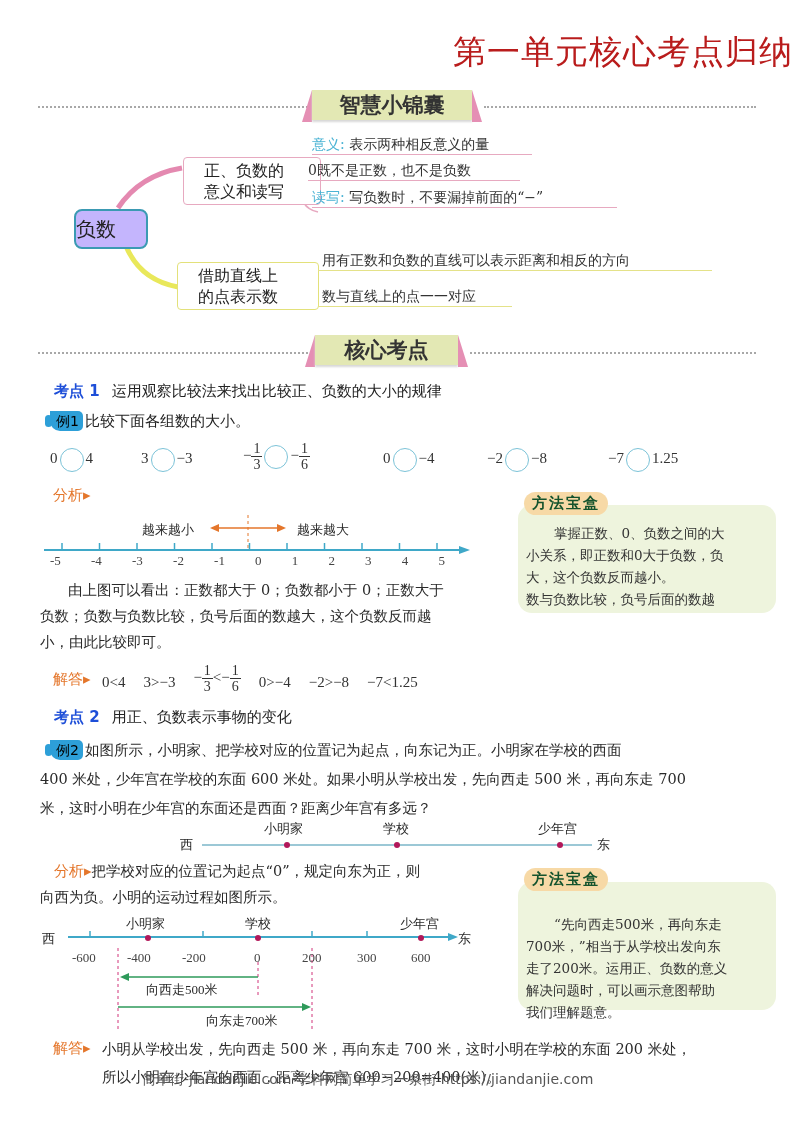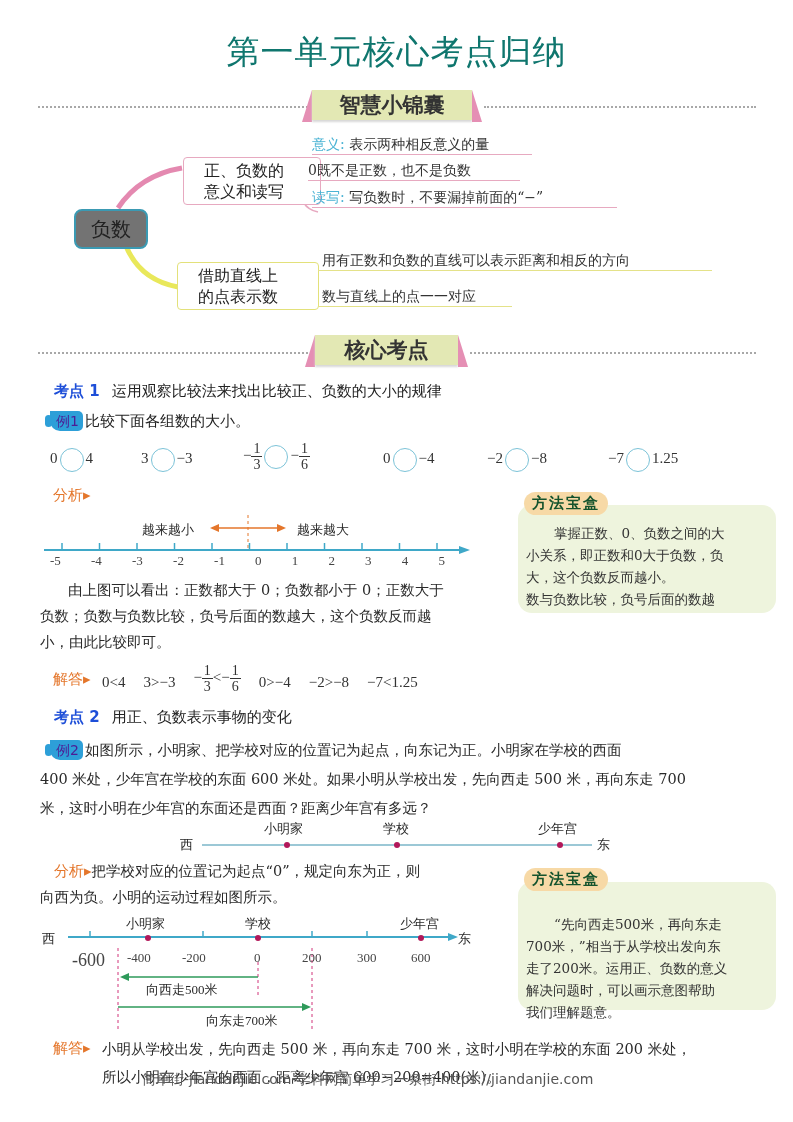--- a/index.html
+++ b/index.html
@@ -2,39 +2,39 @@
 <html><head>
   <meta charset="utf-8">
   <style>
     html, body { margin:0; padding:0; background:#ffffff; }
     body { width:793px; height:1122px; position:relative; overflow:hidden;
       font-family:"DejaVu Serif","Liberation Serif",serif; color:#2a2a2a; }
     .abs { position:absolute; }
     .sans { font-family:"DejaVu Sans","Liberation Sans",sans-serif; }
     .serif { font-family:"Liberation Serif","DejaVu Serif",serif; }
 
-    .page-title { left:0; width:793px; top:30px; text-align:center; font-size:33px; letter-spacing:1px; color:#0f766e; }
+    .page-title { left:0; width:793px; top:30px; text-align:right; font-size:33px; letter-spacing:1px; color:#b91c1c; }
 
     .sec-line { height:0; border-top:2px dotted #a8a8a8; }
     .sec-banner { height:30px; background:#e3e8b4; font-size:21px; font-weight:bold; color:#333; text-align:center; line-height:30px; box-shadow:0 2px 2px #d8d8d8; }
     .sec-flag { width:0; height:0; }
     .flag-l { border-top:32px solid transparent; border-right:10px solid #e58fb4; }
     .flag-r { border-top:32px solid transparent; border-left:10px solid #e58fb4; }
 
-    .mm-root { border:2px solid #3b9ab3; border-radius:8px; background:#737373; font-size:20px; text-align:center; line-height:36px; color:#222; }
+    .mm-root { border:2px solid #3b9ab3; border-radius:8px; background:#c4b5fd; font-size:20px; text-align:left; line-height:36px; color:#222; }
     .mm-node { border:1.5px solid #e7a9c0; border-radius:4px; font-size:16px; line-height:21px; padding:2px 20px; background:#fff; color:#222; }
     .mm-node.yel { border-color:#e3e17a; }
     .mm-leaf { font-size:14px; color:#333; white-space:nowrap; }
     .mm-leaf .hl { color:#4ab3d4; }
     .pink-ul { border-bottom:1.5px solid #e7a9c0; }
     .yel-ul { border-bottom:1.5px solid #e4e289; }
 
     .kd { font-size:15px; color:#222; white-space:nowrap; }
     .kd .tag { color:#1d4ed8; font-weight:bold; margin-right:12px; }
-    .ex-badge { display:inline-block; background:#2d9fd8; color:#4c1d95; font-size:14px; border-radius:0 5px 5px 10px; padding:0 4px 0 6px; line-height:20px; margin-right:2px; position:relative; }
+    .ex-badge { display:inline-block; background:#2d9fd8; color:#000000; font-size:14px; border-radius:0 5px 5px 10px; padding:0 4px 0 6px; line-height:20px; margin-right:2px; position:relative; }
     .ex-badge:before { content:""; position:absolute; left:-5px; top:4px; width:7px; height:12px; background:#2d9fd8; border-radius:6px; }
     .orange { color:#e4762b; }
     .circle { display:inline-block; width:22px; height:22px; border:1.5px solid #7cc3d8; border-radius:50%; vertical-align:middle; margin:0 2px; }
     .frac { display:inline-flex; flex-direction:column; align-items:center; vertical-align:middle; line-height:15px; font-size:14px; }
     .frac .num { border-bottom:1px solid #333; padding:0 2px; }
     .math { font-size:15px; color:#333; white-space:nowrap; }
 
     .body-text { font-size:14.5px; line-height:26px; color:#2a2a2a; }
     .tipbox { background:#eef4dd; border-radius:14px; }
     .tip-title { background:#f7d9a6; border-radius:14px; font-size:15px; font-weight:bold; padding:2px 8px; color:#14532d; letter-spacing:2px; }
@@ -242,21 +242,21 @@
   <line x1="84" y1="65" x2="218" y2="65" stroke="#2e9a5a" stroke-width="1.5"></line>
   <polygon points="80,65 89,61 89,69" fill="#2e9a5a"></polygon>
   <line x1="78" y1="95" x2="266" y2="95" stroke="#2e9a5a" stroke-width="1.5"></line>
   <polygon points="271,95 262,91 262,99" fill="#2e9a5a"></polygon>
 </svg>
 <div class="abs serif" style="left:42px;top:930px;font-size:13px;">西</div>
 <div class="abs serif" style="left:458px;top:930px;font-size:13px;">东</div>
 <div class="abs serif" style="left:126px;top:915px;font-size:13px;">小明家</div>
 <div class="abs serif" style="left:245px;top:915px;font-size:13px;">学校</div>
 <div class="abs serif" style="left:400px;top:915px;font-size:13px;">少年宫</div>
-<div class="abs serif" style="left:72px;top:950px;font-size:18px;color:#444;">-600</div>
+<div class="abs serif" style="left:72px;top:950px;font-size:13px;color:#444;">-600</div>
 <div class="abs serif" style="left:127px;top:950px;font-size:13px;color:#444;">-400</div>
 <div class="abs serif" style="left:182px;top:950px;font-size:13px;color:#444;">-200</div>
 <div class="abs serif" style="left:254px;top:950px;font-size:13px;color:#444;">0</div>
 <div class="abs serif" style="left:302px;top:950px;font-size:13px;color:#444;">200</div>
 <div class="abs serif" style="left:357px;top:950px;font-size:13px;color:#444;">300</div>
 <div class="abs serif" style="left:411px;top:950px;font-size:13px;color:#444;">600</div>
 <div class="abs serif" style="left:146px;top:981px;font-size:13px;">向西走500米</div>
 <div class="abs serif" style="left:206px;top:1012px;font-size:13px;">向东走700米</div>
 
 <div class="abs tipbox" style="left:518px;top:882px;width:258px;height:128px;"></div>

